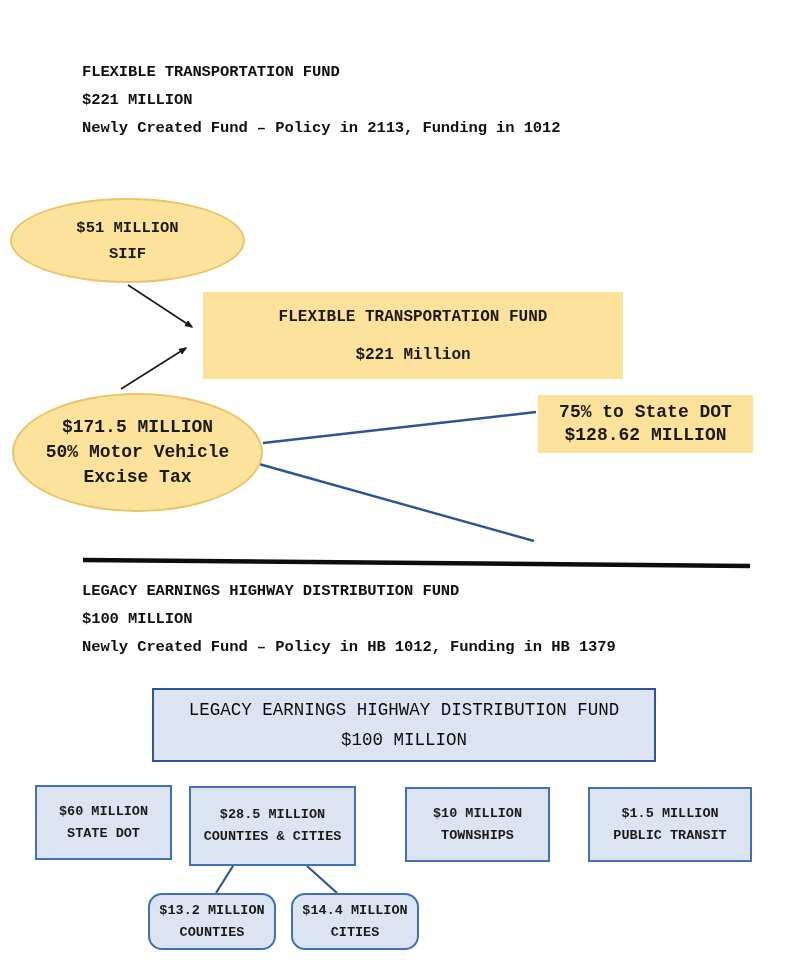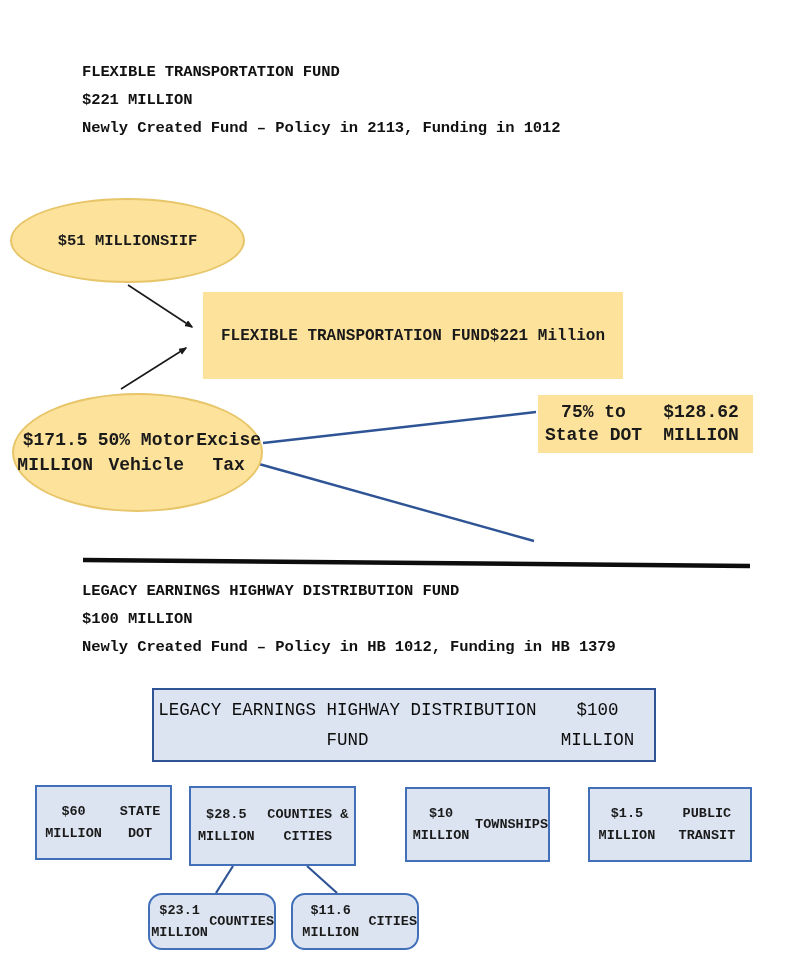--- a/index.html
+++ b/index.html
@@ -2,21 +2,21 @@
 <html><head>
 <meta charset="utf-8">
 <style>
   html,body{margin:0;padding:0;background:#ffffff;}
   .stage{
     position:relative;width:804px;height:970px;background:#ffffff;overflow:hidden;
     font-family:Liberation Mono, monospace;color:#1a1a1a;
   }
   .abs{position:absolute;}
   svg.wires{position:absolute;left:0;top:0;width:804px;height:970px;z-index:1;pointer-events:none;}
-  .node{z-index:2;display:flex;flex-direction:row;align-items:center;justify-content:center;text-align:center;box-sizing:border-box;}
+  .node{z-index:2;display:flex;flex-direction:column;align-items:center;justify-content:center;text-align:center;box-sizing:border-box;}
 
   
   .heading{z-index:2;font-weight:bold;font-size:15.5px;line-height:28px;letter-spacing:-0.1px;color:#111;white-space:nowrap;}
   .heading-flex{left:82px;top:58px;}
   .heading-legacy{left:82px;top:577px;}
 
   
   .gold{background:#FCE29B;}
   .ellipse{border-radius:50%;border:2px solid #E7C568;font-weight:bold;}
   .ellipse-siif{left:10px;top:198px;width:235px;height:85px;font-size:15.5px;line-height:26px;}
@@ -106,21 +106,21 @@
   <div class="abs node blue pill pill-c">
     <div>$10 MILLION</div>
     <div>TOWNSHIPS</div>
   </div>
   <div class="abs node blue pill pill-d">
     <div>$1.5 MILLION</div>
     <div>PUBLIC TRANSIT</div>
   </div>
 
   <div class="abs node blue pill pill-e">
-    <div>$23.1 MILLION</div>
+    <div>$13.2 MILLION</div>
     <div>COUNTIES</div>
   </div>
   <div class="abs node blue pill pill-f">
-    <div>$11.6 MILLION</div>
+    <div>$14.4 MILLION</div>
     <div>CITIES</div>
   </div>
 
 </div>
 
 </body></html>

